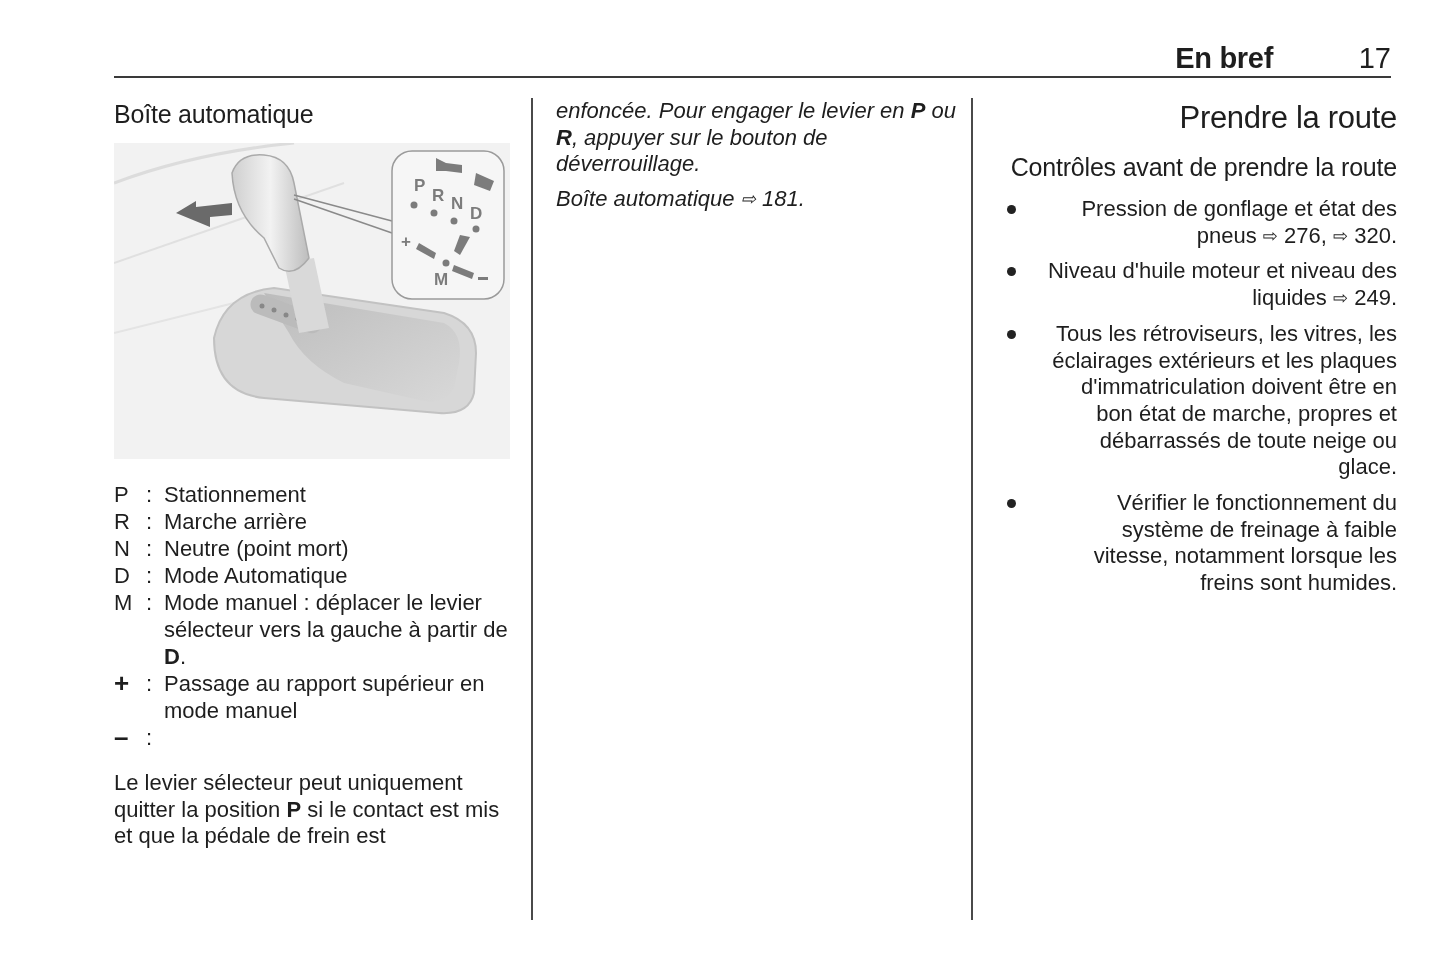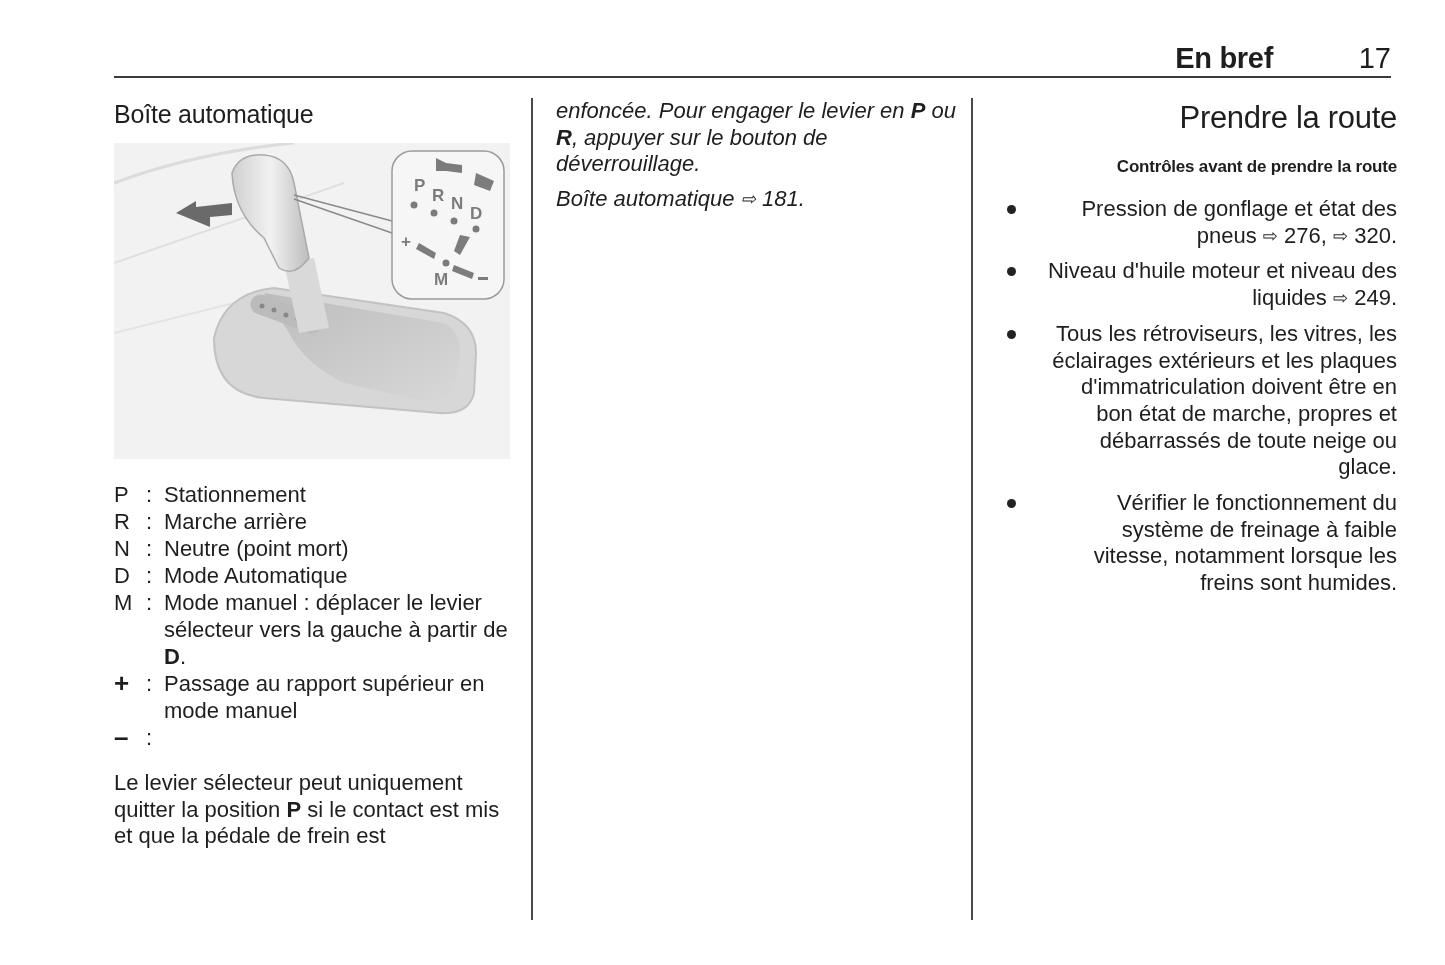--- a/index.html
+++ b/index.html
@@ -34,21 +34,21 @@
     .legend-row { display: flex; }
     .legend-key { width: 32px; flex: 0 0 32px; font-weight: normal; }
     .legend-key.sym { font-weight: bold; font-size: 26px; }
     .legend-colon { width: 18px; flex: 0 0 18px; }
     .legend-desc { flex: 1; }
     p.body { font-size: 22px; line-height: 26.5px; margin: 0 0 8px 0; }
     .xref { font-size: 18px; vertical-align: 1px; }
     b.pos { font-weight: bold; }
 
     .h1 { font-size: 31px; margin: 2px 0 16px 0; letter-spacing: -0.3px; }
-    .h2 { font-size: 17px; line-height: 30px; margin: 0 0 14px 0; letter-spacing: -0.2px; font-weight: bold; }
+    .h2 { font-size: 25px; line-height: 30px; margin: 0 0 14px 0; letter-spacing: -0.2px; }
     ul.bullets { list-style: none; padding: 0; margin: 0; }
     ul.bullets li { position: relative; padding-left: 45px; font-size: 22px; line-height: 26.7px; margin-bottom: 9px; }
     ul.bullets li .dot {
       position: absolute; left: 10px; top: 9px; width: 9px; height: 9px; border-radius: 50%; background: #222;
     }
   </style>
 </head>
 <body>
 
 <div class="header">

